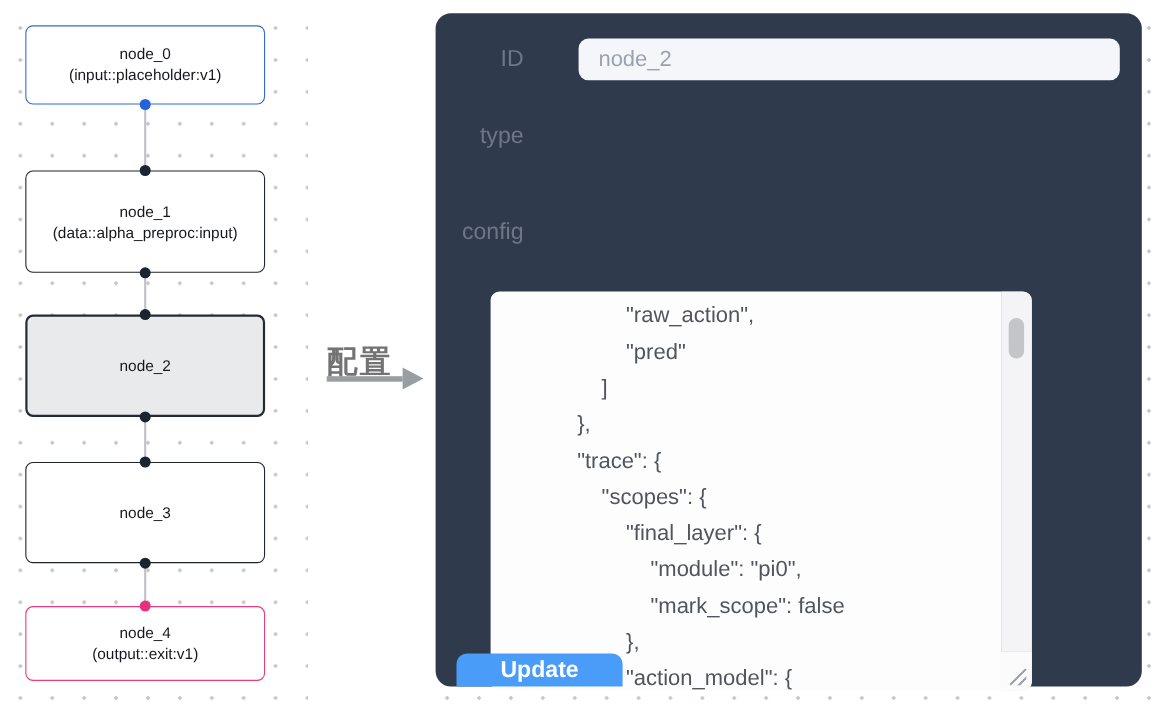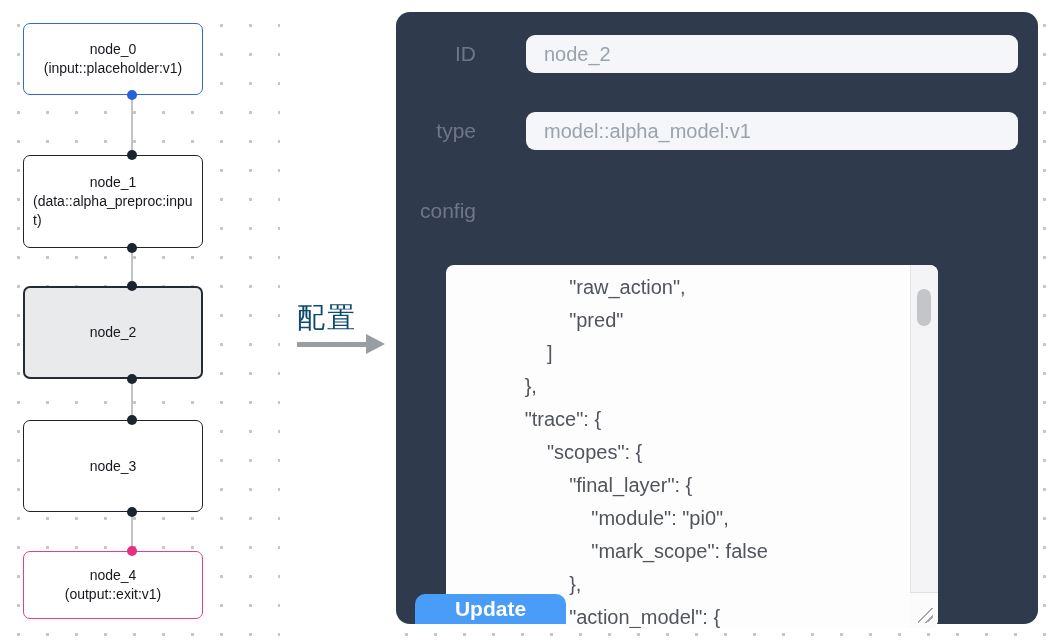--- a/index.html
+++ b/index.html
@@ -11,43 +11,43 @@
   .dotgrid {
     background-image: radial-gradient(circle, #c6c6c6 1.4px, transparent 1.6px);
     background-size: 29px 29px;
     background-position: 4px 11px;
   }
   .left-canvas  { position:absolute; left:0;   top:0; width:280px; height:643px; }
   .right-field  { position:absolute; left:388px; top:0; width:674px; height:643px; }
 
   
   .node {
-    position:absolute; left:23px; width:180px;
+    position:absolute; left:23px; width:218px;
     background:#ffffff; border:1.5px solid #20242e; border-radius:7px;
     display:flex; flex-direction:column; justify-content:center; align-items:center;
     padding:4px 9px; z-index:2;
   }
   .node-title { font-size:14px; line-height:19px; color:#16181d; }
   .node-sub   { font-size:14px; line-height:19px; color:#16181d; word-break:break-all; }
   .node-input    { border-color:#3569cf; }
   .node-selected { border-width:2px; border-color:#242a36; background:#e9eaec; }
   .node-output   { border-color:#eb3b84; }
 
   .edge { position:absolute; left:131px; width:2px; background:#c0c3c7; z-index:1; }
   .port {
     position:absolute; left:127px; width:10px; height:10px; border-radius:50%;
     background:#1c2430; z-index:3;
   }
   .port-blue { background:#2563da; }
   .port-pink { background:#e9307f; }
 
   
   .transition-label {
-    position:absolute; left:297px; top:299px; width:90px;
-    font-size:28px; font-weight:400; letter-spacing:2px; color:#0c4a6e;
+    position:absolute; left:297px; top:310px; width:90px;
+    font-size:28px; font-weight:700; letter-spacing:2px; color:#737373;
   }
   .arrow-shaft { position:absolute; left:297px; top:342px; width:69px; height:5px; background:#999ea2; }
   .arrow-head  { position:absolute; left:366px; top:334px; width:0; height:0;
                  border-left:19px solid #999ea2; border-top:10px solid transparent; border-bottom:10px solid transparent; }
 
   
   .panel {
     position:absolute; left:396px; top:12px; width:642px; height:612px;
     background:#2f3a4c; border-radius:14px; z-index:4;
   }
@@ -147,21 +147,20 @@
 
   <div class="panel">
 
     <div class="row row-id">
       <div class="field-label">ID</div>
       <input class="text-field" type="text" value="node_2" style="">
     </div>
 
     <div class="row row-type">
       <div class="field-label">type</div>
-      <input class="text-field" type="text" value="model::alpha_model:v1" style="">
     </div>
 
     <div class="row row-config">
       <div class="field-label">config</div>
       <div class="config-box">
         <div class="config-text">                    "raw_action",
                     "pred"
                 ]
             },
             "trace": {

